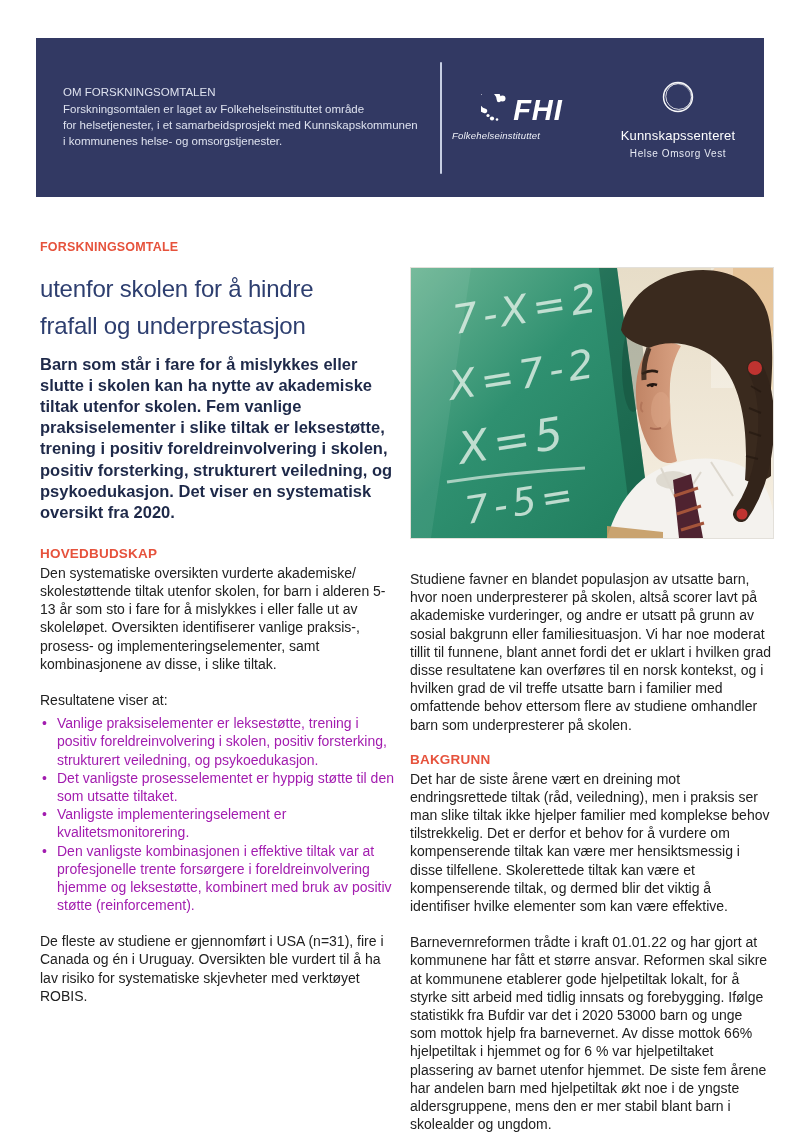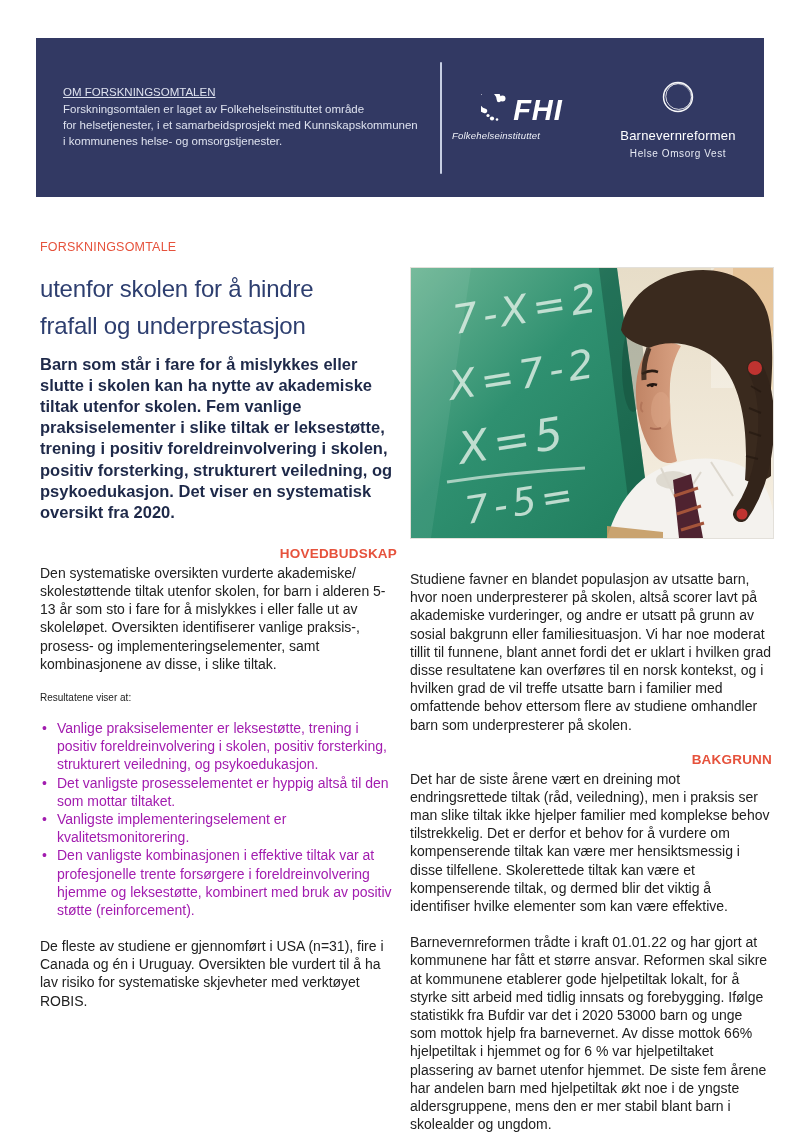--- a/index.html
+++ b/index.html
@@ -8,40 +8,40 @@
     font-family:"Liberation Sans", sans-serif;color:#222;overflow:hidden;
   }
   
   .band{
     position:absolute;left:36px;top:38px;width:728px;height:159px;
     background:#323963;display:flex;align-items:center;box-sizing:border-box;
   }
   .band-text{flex:0 0 404px;padding-left:27px;box-sizing:border-box;
     color:#dde1ee;font-size:11.5px;line-height:1.38;}
   .band-text div{white-space:nowrap;}
-  .about-title{margin-bottom:1px;text-decoration:underline;}
+  .about-title{margin-bottom:1px;}
   .divider{width:2px;height:112px;background:#c7cfe3;border-radius:1px;}
   .fhi{flex:0 0 140px;margin-left:10px;color:#ffffff;font-style:italic;}
   .fhi-row{display:flex;align-items:center;justify-content:center;gap:5px;}
   .fhi-abbr{font-size:29px;font-weight:bold;letter-spacing:1px;line-height:1;}
   .fhi-name{font-size:9.5px;margin-top:3px;letter-spacing:.2px;color:#eef0f7;}
   .kk{flex:1;text-align:center;color:#ffffff;}
   .kk-name{font-size:13px;margin-top:6px;letter-spacing:.2px;}
   .kk-sub{font-size:10px;margin-top:5px;letter-spacing:.6px;color:#e6e9f3;}
   
   .content{position:absolute;left:40px;top:240px;width:732px;display:flex;justify-content:space-between;}
   .col-left{width:357px;}
   .col-right{width:362px;}
-  .kicker{color:#e6523c;font-weight:normal;font-size:12.5px;letter-spacing:.2px;}
+  .kicker{color:#e6523c;font-weight:bold;font-size:12.5px;letter-spacing:.2px;}
   .title{margin:16px 0 10px;color:#2d3e6f;font-weight:400;font-size:24px;line-height:37px;letter-spacing:-.2px;}
   .title div{white-space:nowrap;}
   .lead{margin:0 0 23px;color:#1e2949;font-weight:bold;font-size:16.5px;line-height:1.28;}
   p.body{margin:0 0 18px;font-size:14px;line-height:1.3;color:#212121;}
-  .red-head{margin:0 0 3px;color:#e6523c;font-weight:bold;font-size:13.5px;letter-spacing:.2px;text-align:right;}
-  .results-intro{margin:0 0 15px;font-size:10px;line-height:1.3;color:#212121;}
+  .red-head{margin:0 0 3px;color:#e6523c;font-weight:bold;font-size:13.5px;letter-spacing:.2px;}
+  .results-intro{margin:0 0 5px;font-size:14px;line-height:1.3;color:#212121;}
   ul.bullets{margin:0 0 18px;padding:0;list-style:none;}
   ul.bullets li{position:relative;padding-left:17px;font-size:14px;line-height:1.3;color:#a21caf;}
   ul.bullets li::before{content:"\2022";position:absolute;left:2px;top:0;}
   
   .photo{margin:27px 0 31px;width:362px;height:270px;border:1px solid #e3e0da;box-sizing:content-box;line-height:0;}
   .photo svg{display:block;}
   .chalk{font-family:"DejaVu Sans", sans-serif;font-style:italic;fill:#e9f4ec;opacity:.78;letter-spacing:5px;}
 </style>
 </head>
 <body>
@@ -72,40 +72,40 @@
       <div class="fhi-name">Folkehelseinstituttet</div>
     </div>
     <div class="kk">
       <span>
         <svg width="42" height="42" viewBox="0 0 42 42" aria-hidden="true">
           <circle cx="21" cy="21" r="14.5" stroke="#ffffff" stroke-width="1.4" fill="none" opacity=".95"></circle>
           <circle cx="21.8" cy="20.4" r="13" stroke="#ffffff" stroke-width="1" fill="none" opacity=".8"></circle>
           <circle cx="20.4" cy="21.6" r="13.8" stroke="#ffffff" stroke-width=".7" fill="none" opacity=".6"></circle>
         </svg>
       </span>
-      <div class="kk-name">Barnevernreformen</div>
+      <div class="kk-name">Kunnskapssenteret</div>
       <div class="kk-sub">Helse Omsorg Vest</div>
     </div>
   </header>
 
   <main class="content">
 
     <div class="col-left">
       <div class="kicker">FORSKNINGSOMTALE</div>
       <h1 class="title">
         <div>utenfor skolen for å hindre</div>
         <div>frafall og underprestasjon</div>
       </h1>
       <p class="lead">Barn som står i fare for å mislykkes eller slutte i skolen kan ha nytte av akademiske tiltak utenfor skolen. Fem vanlige praksiselementer i slike tiltak er leksestøtte, trening i positiv foreldreinvolvering i skolen, positiv forsterking, strukturert veiledning, og psykoedukasjon. Det viser en systematisk oversikt fra 2020.</p>
       <h2 class="red-head">HOVEDBUDSKAP</h2>
       <p class="body">Den systematiske oversikten vurderte akademiske/ skolestøttende tiltak utenfor skolen, for barn i alderen 5-13 år som sto i fare for å mislykkes i eller falle ut av skoleløpet. Oversikten identifiserer vanlige praksis-, prosess- og implementeringselementer, samt kombinasjonene av disse, i slike tiltak.</p>
       <p class="results-intro">Resultatene viser at:</p>
       <ul class="bullets">
         <li>Vanlige praksiselementer er leksestøtte, trening i positiv foreldreinvolvering i skolen, positiv forsterking, strukturert veiledning, og psykoedukasjon.</li>
-        <li>Det vanligste prosesselementet er hyppig altså til den som mottar tiltaket.</li>
+        <li>Det vanligste prosesselementet er hyppig støtte til den som utsatte tiltaket.</li>
         <li>Vanligste implementeringselement er kvalitetsmonitorering.</li>
         <li>Den vanligste kombinasjonen i effektive tiltak var at profesjonelle trente forsørgere i foreldreinvolvering hjemme og leksestøtte, kombinert med bruk av positiv støtte (reinforcement).</li>
       </ul>
       <p class="body">De fleste av studiene er gjennomført i USA (n=31), fire i Canada og én i Uruguay. Oversikten ble vurdert til å ha lav risiko for systematiske skjevheter med verktøyet ROBIS.</p>
     </div>
 
     <div class="col-right">
 
       <figure class="photo" style="margin-left:0;margin-right:0;">
         <svg width="362" height="270" viewBox="0 0 362 270" aria-hidden="true">

